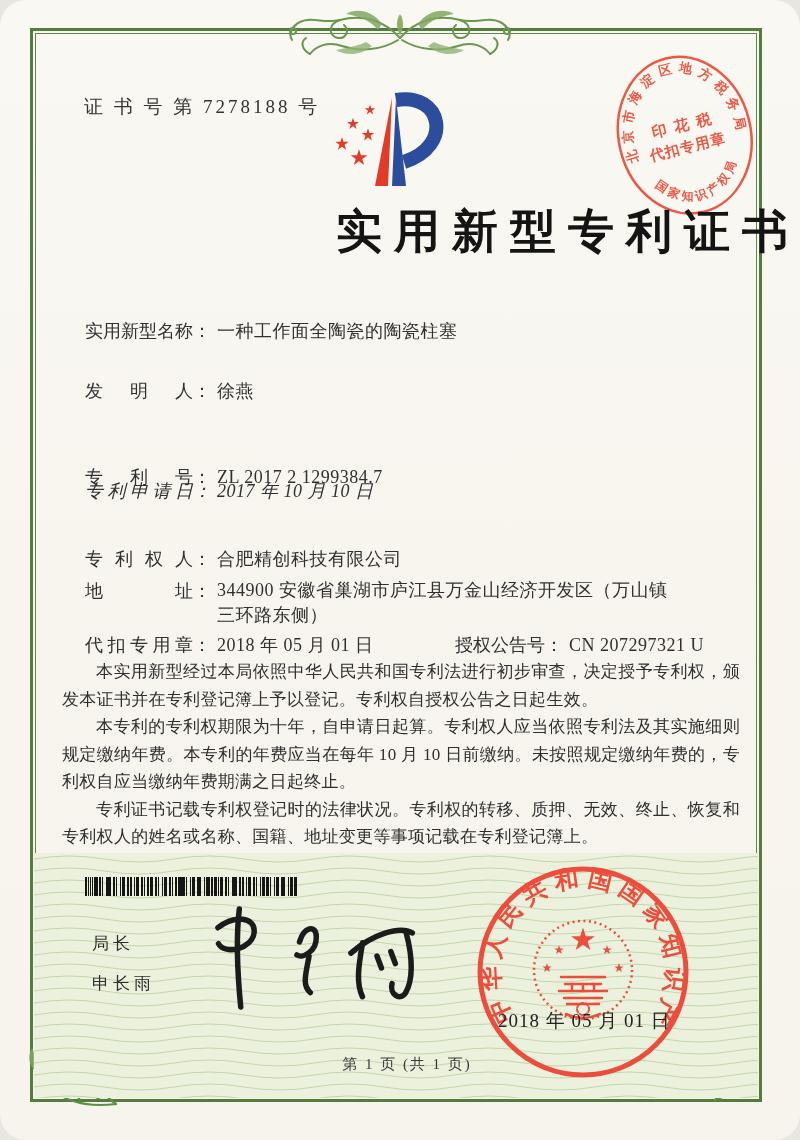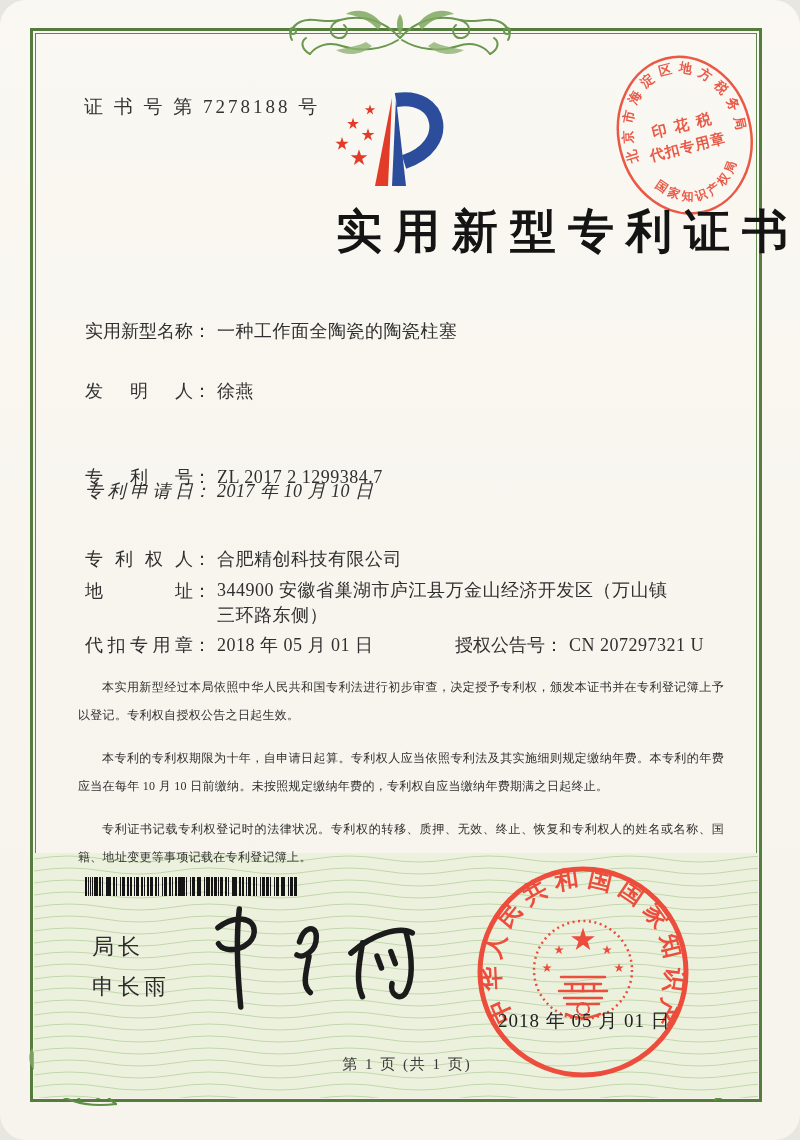--- a/index.html
+++ b/index.html
@@ -20,28 +20,28 @@
   .title{position:absolute;left:0;right:0;top:201px;margin:0;text-align:right;
          font-size:46px;font-weight:700;letter-spacing:12px;color:#141414;}
   
   .frow{position:absolute;left:85px;font-size:18px;line-height:26px;color:#303030;white-space:nowrap;}
   .flabel{display:inline-block;width:108px;text-align:justify;text-align-last:justify;vertical-align:top;}
   .fcolon{display:inline-block;vertical-align:top;}
   .fvalue{display:inline-block;margin-left:6px;vertical-align:top;letter-spacing:0.5px;}
   .fvalue.wrap{white-space:normal;width:452px;line-height:25px;}
   
   .bodytext{position:absolute;left:62px;top:658px;width:678px;}
-  .bodytext p{margin:16px;font-size:12px;line-height:27.5px;text-align:justify;
+  .bodytext p{margin:0;font-size:17px;line-height:27.5px;text-align:justify;
               text-indent:2em;color:#2f2f2f;letter-spacing:0.3px;}
   
   .barcode{position:absolute;left:85px;top:877px;width:213px;height:19px;z-index:3;
     background-image:
       repeating-linear-gradient(90deg,#151515 0 2px,transparent 2px 3px,#151515 3px 4px,transparent 4px 7px,#151515 7px 8px,transparent 8px 9px,#151515 9px 12px,transparent 12px 14px),
       repeating-linear-gradient(90deg,transparent 0 5px,#151515 5px 6px,transparent 6px 11px,#151515 11px 13px,transparent 13px 17px);}
-  .signer{position:absolute;left:92px;z-index:3;font-size:22px;letter-spacing:4px;color:#2d2d2d;}
+  .signer{position:absolute;left:92px;z-index:3;font-size:17px;letter-spacing:4px;color:#2d2d2d;}
   .sig-svg{position:absolute;left:205px;top:896px;z-index:3;}
   .seal-svg{position:absolute;left:467px;top:856px;z-index:2;opacity:.93;}
   .seal-date{position:absolute;left:498px;top:1008px;z-index:4;font-size:19px;
              letter-spacing:1px;color:#222;}
   .footer{position:absolute;left:0;right:0;top:1055px;z-index:3;text-align:center;
           font-size:15px;letter-spacing:2px;color:#3a3a3a;padding-left:14px;}
   .stamp-wrap{position:absolute;left:608px;top:50px;width:155px;height:172px;
               transform:rotate(-14deg);opacity:.88;}
   .logo-svg{position:absolute;left:330px;top:90px;}
   .orn{position:absolute;}

